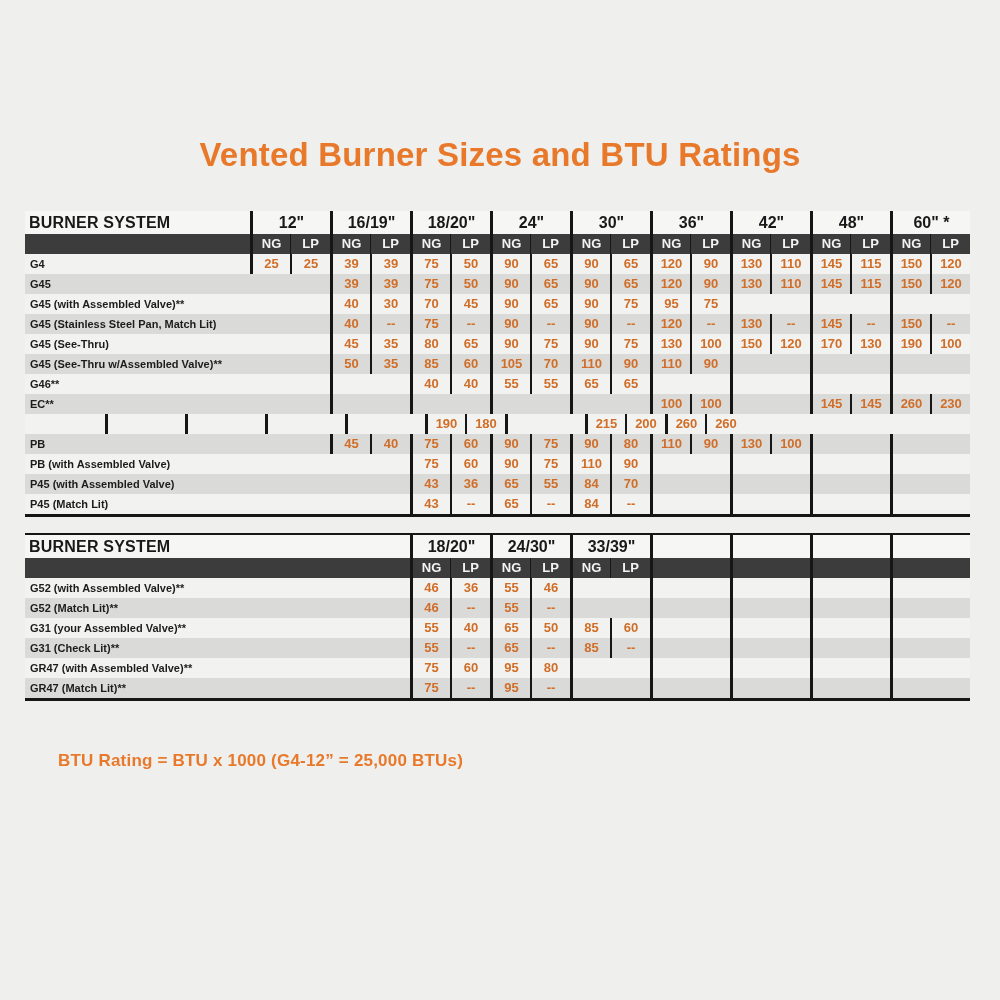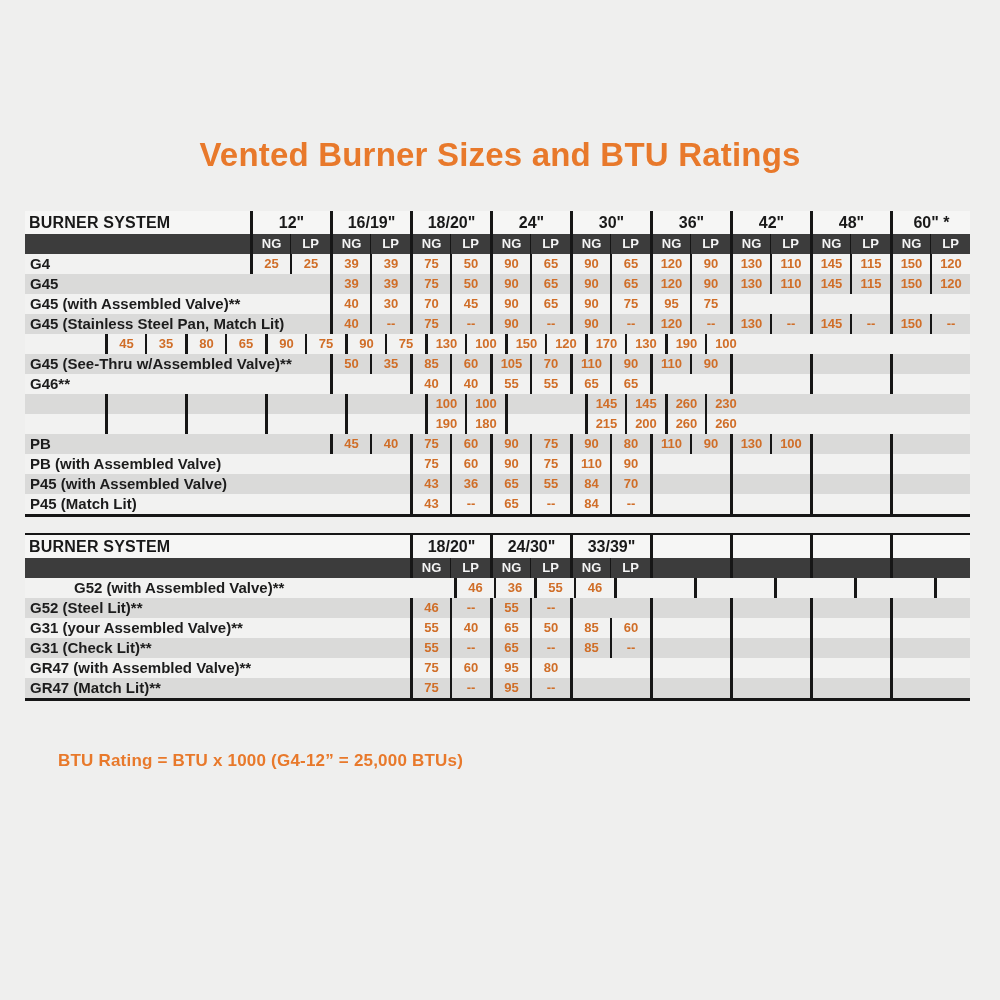--- a/index.html
+++ b/index.html
@@ -30,21 +30,21 @@
   .hdr .name{text-align:left;padding-left:4px;letter-spacing:0.2px;white-space:nowrap;}
   
   .band{height:20px;line-height:20px;background:var(--band,#3c3c3c);}
   .band .cell{font-weight:bold;font-size:13px;color:#f3f3f3;}
   
   .row{height:20px;line-height:20px;}
   .row.light{background:var(--rowlight,#f2f2f1);}
   .row.shade{background:var(--rowshade,#dadad9);}
   .row .name{
     text-align:left;padding-left:5px;white-space:nowrap;
-    font-weight:bold;font-size:15px;color:#1c1c1c;
+    font-weight:bold;font-size:11px;color:#1c1c1c;
   }
   .row .val{font-weight:bold;font-size:13px;color:var(--valorange,#d06e28);}
   
   .gl{border-left:3px solid #161616;}   
   .il{border-left:2px solid #161616;}   
   .band .il{border-left:1.5px solid #161616;}
   
   .formula{
     position:absolute;left:58px;top:751px;
     font-size:17px;font-weight:bold;color:var(--accent,#e8792b);
@@ -171,20 +171,21 @@
         <div class="cell val gl" style="width: 40px;">120</div>
         <div class="cell val il" style="width: 40px;">--</div>
         <div class="cell val gl" style="width: 40px;">130</div>
         <div class="cell val il" style="width: 40px;">--</div>
         <div class="cell val gl" style="width: 40px;">145</div>
         <div class="cell val il" style="width: 40px;">--</div>
         <div class="cell val gl" style="width: 40px;">150</div>
         <div class="cell val il" style="width: 40px;">--</div>
       </div>
       <div class="tr row light">
+        <div class="cell name" style="width: 225px;">G45 (See-Thru)</div>
         <div class="cell val" style="width: 40px;"></div>
         <div class="cell val" style="width: 40px;"></div>
         <div class="cell val gl" style="width: 40px;">45</div>
         <div class="cell val il" style="width: 40px;">35</div>
         <div class="cell val gl" style="width: 40px;">80</div>
         <div class="cell val il" style="width: 40px;">65</div>
         <div class="cell val gl" style="width: 40px;">90</div>
         <div class="cell val il" style="width: 40px;">75</div>
         <div class="cell val gl" style="width: 40px;">90</div>
         <div class="cell val il" style="width: 40px;">75</div>
@@ -233,20 +234,21 @@
         <div class="cell val gl" style="width: 40px;"></div>
         <div class="cell val" style="width: 40px;"></div>
         <div class="cell val gl" style="width: 40px;"></div>
         <div class="cell val" style="width: 40px;"></div>
         <div class="cell val gl" style="width: 40px;"></div>
         <div class="cell val" style="width: 40px;"></div>
         <div class="cell val gl" style="width: 40px;"></div>
         <div class="cell val" style="width: 40px;"></div>
       </div>
       <div class="tr row shade">
+        <div class="cell name" style="width: 225px;">EC**</div>
         <div class="cell val" style="width: 40px;"></div>
         <div class="cell val" style="width: 40px;"></div>
         <div class="cell val gl" style="width: 40px;"></div>
         <div class="cell val" style="width: 40px;"></div>
         <div class="cell val gl" style="width: 40px;"></div>
         <div class="cell val" style="width: 40px;"></div>
         <div class="cell val gl" style="width: 40px;"></div>
         <div class="cell val" style="width: 40px;"></div>
         <div class="cell val gl" style="width: 40px;"></div>
         <div class="cell val" style="width: 40px;"></div>
@@ -382,38 +384,38 @@
         <div class="cell gl" style="width: 40px;">NG</div>
         <div class="cell il" style="width: 40px;">LP</div>
         <div class="cell gl" style="width: 40px;">NG</div>
         <div class="cell il" style="width: 40px;">LP</div>
         <div class="cell gl" style="width: 80px;"></div>
         <div class="cell gl" style="width: 80px;"></div>
         <div class="cell gl" style="width: 80px;"></div>
         <div class="cell gl" style="width: 80px;"></div>
       </div>
       <div class="tr row light">
-        <div class="cell name" style="width: 385px; margin-left: 44px;">G52 (with Assembled Valve)**</div>
+        <div class="cell name" style="width: 385px;">G52 (with Assembled Valve)**</div>
         <div class="cell val gl" style="width: 40px;">46</div>
         <div class="cell val il" style="width: 40px;">36</div>
         <div class="cell val gl" style="width: 40px;">55</div>
         <div class="cell val il" style="width: 40px;">46</div>
         <div class="cell val gl" style="width: 40px;"></div>
         <div class="cell val" style="width: 40px;"></div>
         <div class="cell val gl" style="width: 40px;"></div>
         <div class="cell val" style="width: 40px;"></div>
         <div class="cell val gl" style="width: 40px;"></div>
         <div class="cell val" style="width: 40px;"></div>
         <div class="cell val gl" style="width: 40px;"></div>
         <div class="cell val" style="width: 40px;"></div>
         <div class="cell val gl" style="width: 40px;"></div>
         <div class="cell val" style="width: 40px;"></div>
       </div>
       <div class="tr row shade">
-        <div class="cell name" style="width: 385px;">G52 (Steel Lit)**</div>
+        <div class="cell name" style="width: 385px;">G52 (Match Lit)**</div>
         <div class="cell val gl" style="width: 40px;">46</div>
         <div class="cell val il" style="width: 40px;">--</div>
         <div class="cell val gl" style="width: 40px;">55</div>
         <div class="cell val il" style="width: 40px;">--</div>
         <div class="cell val gl" style="width: 40px;"></div>
         <div class="cell val" style="width: 40px;"></div>
         <div class="cell val gl" style="width: 40px;"></div>
         <div class="cell val" style="width: 40px;"></div>
         <div class="cell val gl" style="width: 40px;"></div>
         <div class="cell val" style="width: 40px;"></div>

